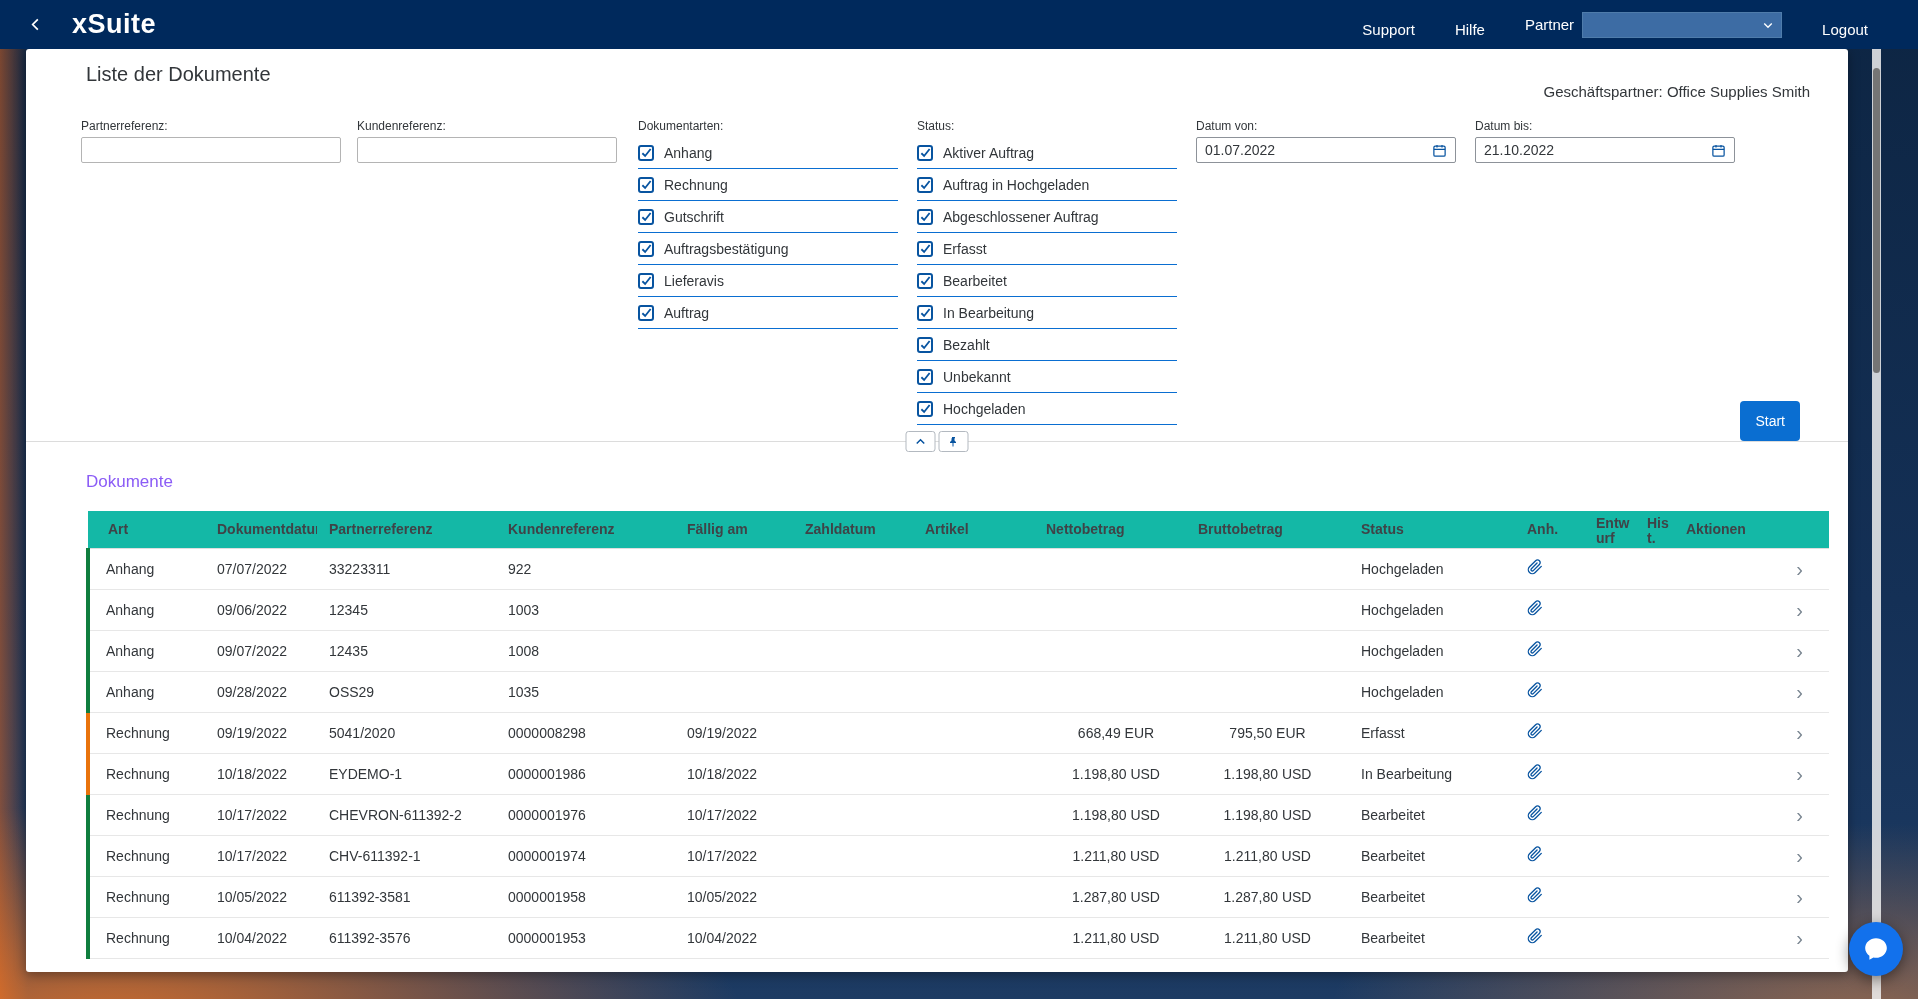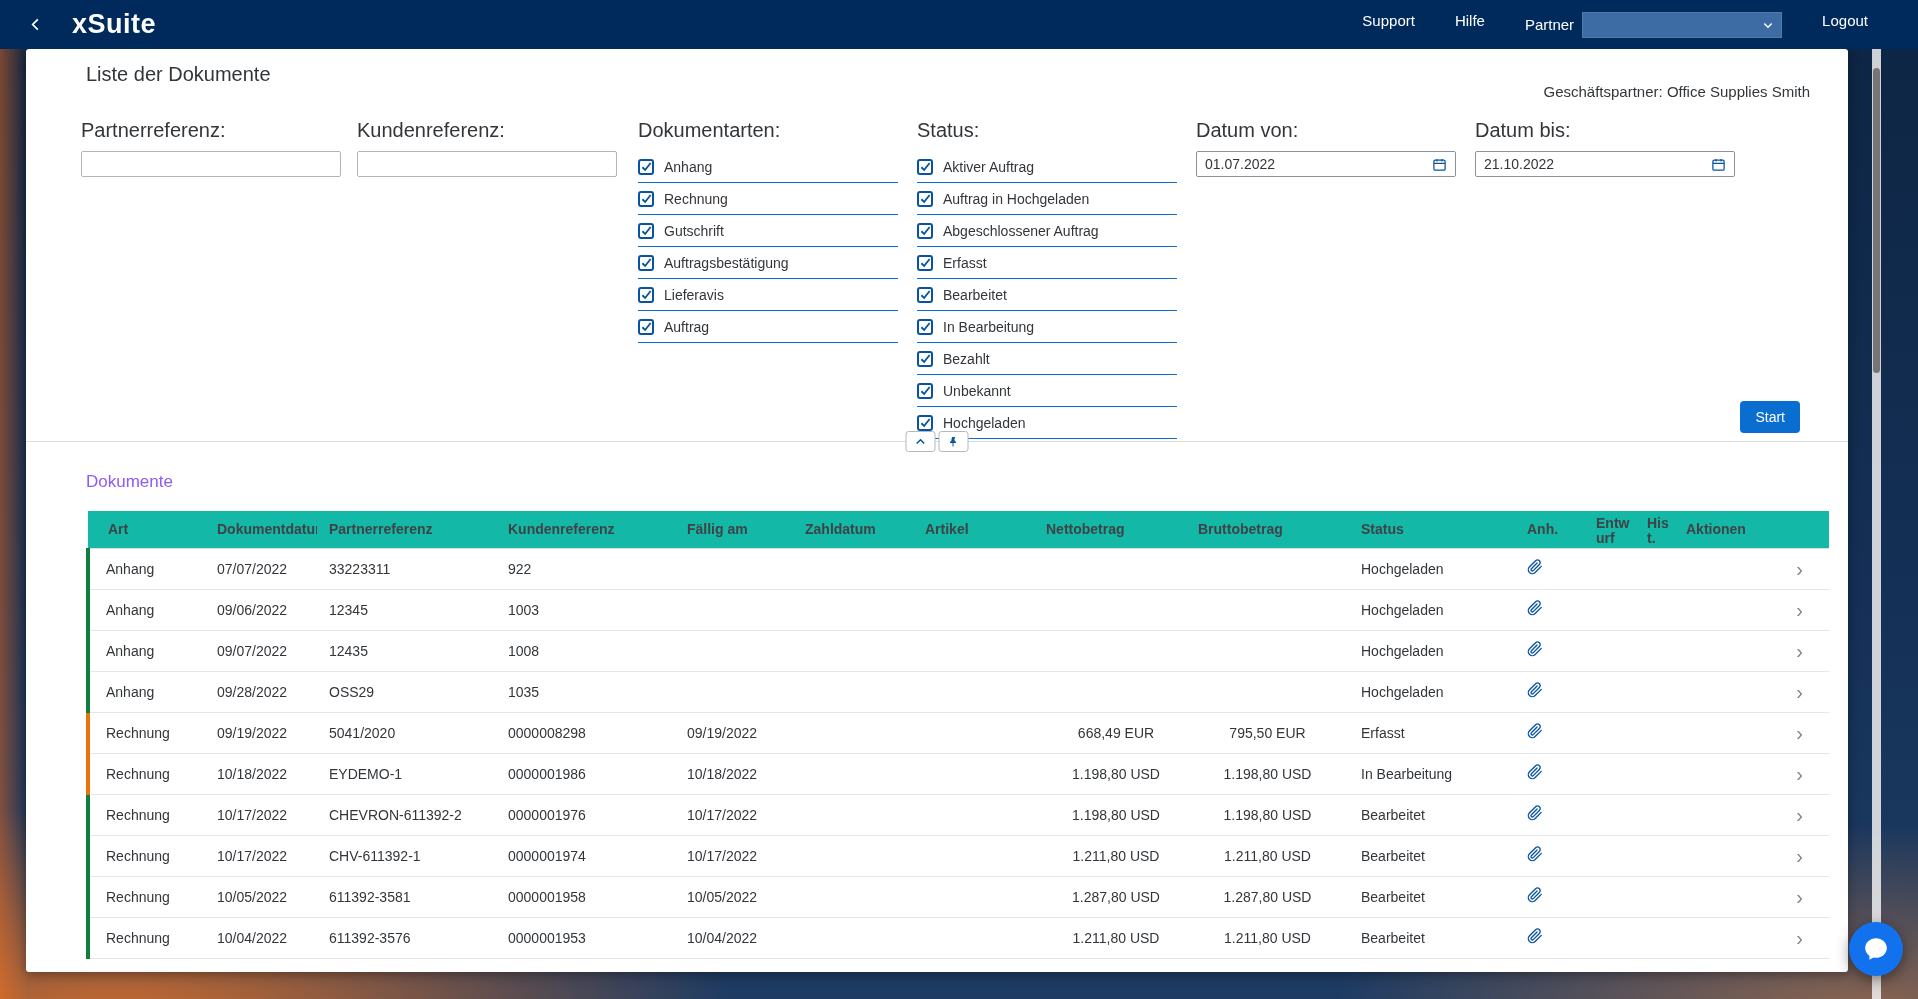--- a/index.html
+++ b/index.html
@@ -16,49 +16,49 @@
       radial-gradient(900px 320px at 6% 103%, rgba(255,122,30,.8), rgba(255,122,30,0) 70%),
       radial-gradient(760px 280px at 97% 102%, rgba(255,145,60,.5), rgba(255,145,60,0) 70%),
       linear-gradient(90deg, rgba(255,110,25,.45) 0, rgba(255,110,25,0) 28px),
       linear-gradient(180deg,#0d2543 0%,#143056 60%,#1d3b63 100%);
   }
   
   .topbar{position:absolute;top:0;left:0;width:100%;height:49px;background:var(--topbar);
     display:flex;align-items:center;padding:0 50px 0 28px;z-index:20}
   .tb-back{width:20px;height:24px;display:flex;align-items:center;cursor:pointer}
   .tb-logo{color:#fff;font-size:27px;font-weight:600;letter-spacing:.5px;margin-left:24px}
-  .tb-right{margin-left:auto;display:flex;align-items:flex-start;gap:40px}
+  .tb-right{margin-left:auto;display:flex;align-items:flex-end;gap:40px}
   .tb-link{color:#fff;font-size:15px;text-decoration:none;cursor:pointer}
   .tb-partner{display:flex;align-items:center;gap:8px}
   .tb-select{width:200px;height:26px;background:#3d6ca4;border:1px solid #4f7cab;
     display:flex;align-items:center;justify-content:flex-end;padding-right:7px;cursor:pointer}
   
   .card{position:absolute;left:26px;top:49px;width:1822px;height:923px;background:#fff;
     border-radius:3px;box-shadow:0 3px 12px rgba(0,0,0,.35);overflow:hidden;z-index:5}
   .card-header{position:absolute;left:60px;right:38px;top:14px;display:flex;
     justify-content:space-between;align-items:flex-start}
   .page-title{font-size:20px;color:#32363a}
   .bp{font-size:15px;color:#32363a;margin-top:20px}
   
   .fcol{position:absolute;top:70px;width:260px}
   .fc1{left:55px}.fc2{left:331px}.fc3{left:612px}.fc4{left:891px}.fc5{left:1170px}.fc6{left:1449px}
-  .f-label{font-size:20px;color:#32363a;margin-bottom:15px;height:17px}
+  .f-label{font-size:12px;color:#32363a;margin-bottom:1px;height:17px}
   .f-input{width:260px;height:26px;border:1px solid #b4b4b4;border-radius:2px;font-size:14px;
     padding:0 8px;color:#32363a;background:#fff;font-family:inherit}
   .f-date{width:260px;height:26px;border:1px solid #8d9299;border-radius:2px;display:flex;
     align-items:center;padding:0 8px;font-size:14px;color:#32363a;background:#fff;cursor:pointer}
   .f-date-value{flex:1}
   .f-date .cal,.mini-btn,.cb,.clip{color:var(--cbblue)}
   .cb-list{display:block}
   .cb-item{display:flex;align-items:center;gap:10px;height:32px;
     border-bottom:1px solid var(--accent);cursor:pointer}
   .cb{width:16px;height:16px;min-width:16px;border:2px solid var(--cbblue);border-radius:3px;
     display:flex;align-items:center;justify-content:center;background:#fff}
   .cb-label{font-size:14px;color:#32363a;white-space:nowrap}
-  .start-btn{position:absolute;right:48px;top:352px;height:32px;padding:0 15px;
+  .start-btn{position:absolute;right:48px;top:352px;height:40px;padding:0 15px;
     background:var(--accent);border:none;border-radius:4px;color:#fff;font-size:14px;
     cursor:pointer;font-family:inherit}
   .filter-divider{position:absolute;left:0;top:392px;width:100%;height:1px;background:#dcdcdc}
   .collapse-group{position:absolute;left:50%;top:382px;transform:translateX(-50%);
     display:flex;gap:3px;z-index:6}
   .mini-btn{width:30px;height:21px;background:#fff;border:1px solid #b3b9c0;border-radius:3px;
     display:flex;align-items:center;justify-content:center;cursor:pointer;padding:0}
   
   .table-title{position:absolute;left:60px;top:423px;font-size:17px;color:#8b5cf6}
   .doc-table{position:absolute;left:60px;top:462px;width:1741px;border-collapse:collapse;

